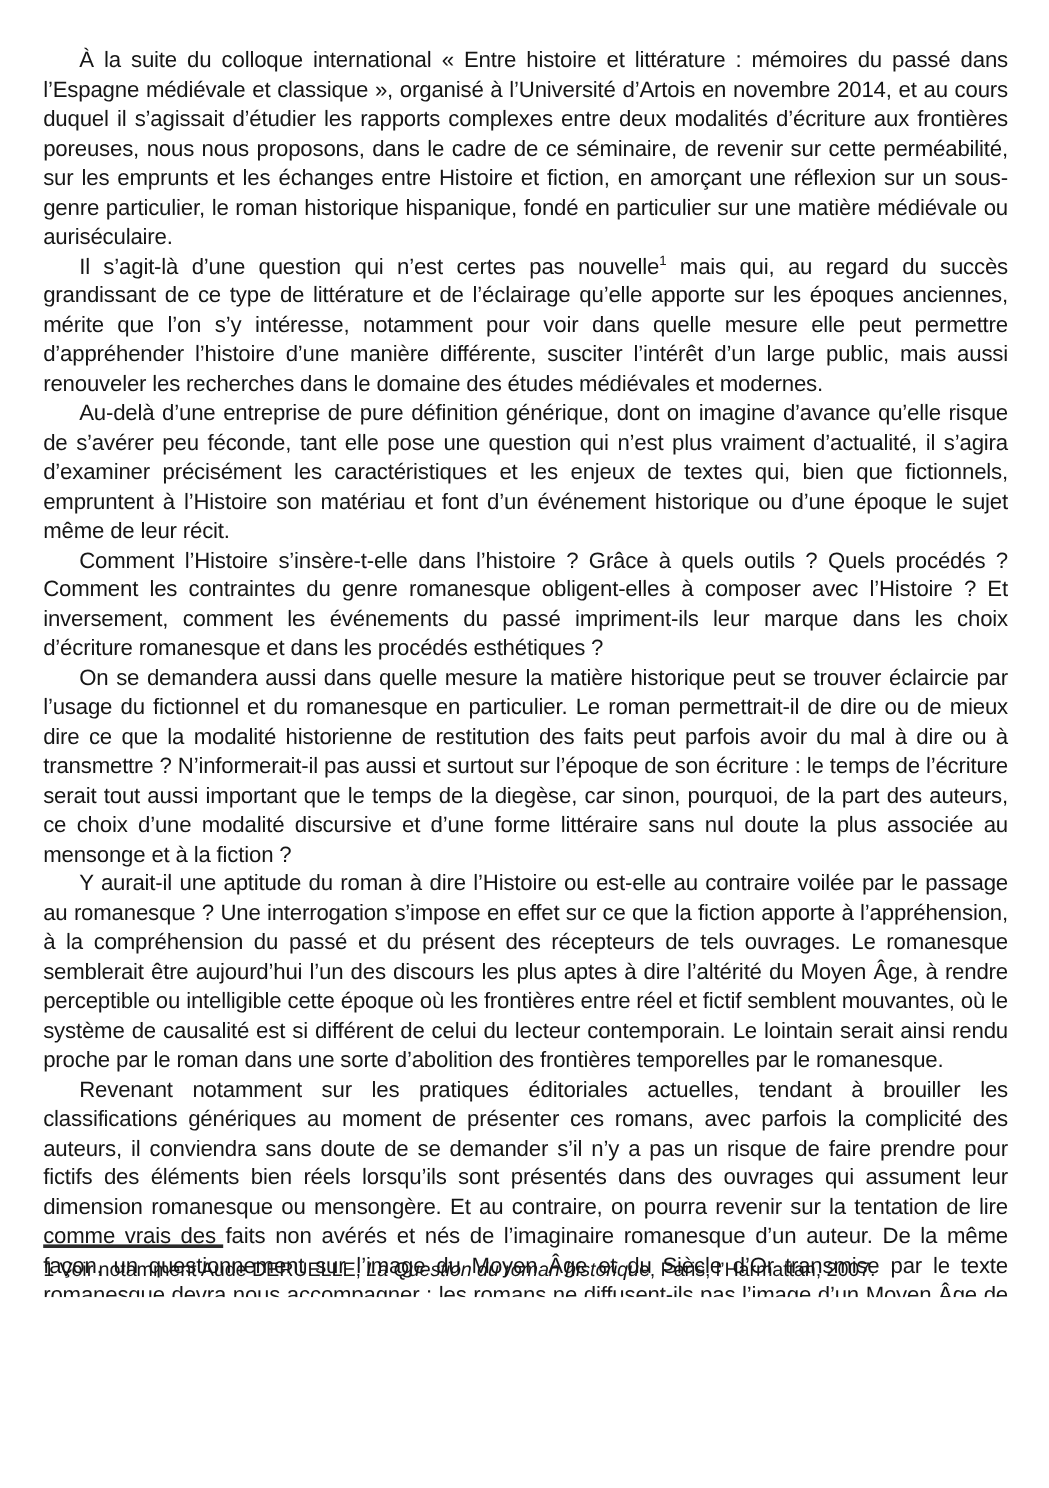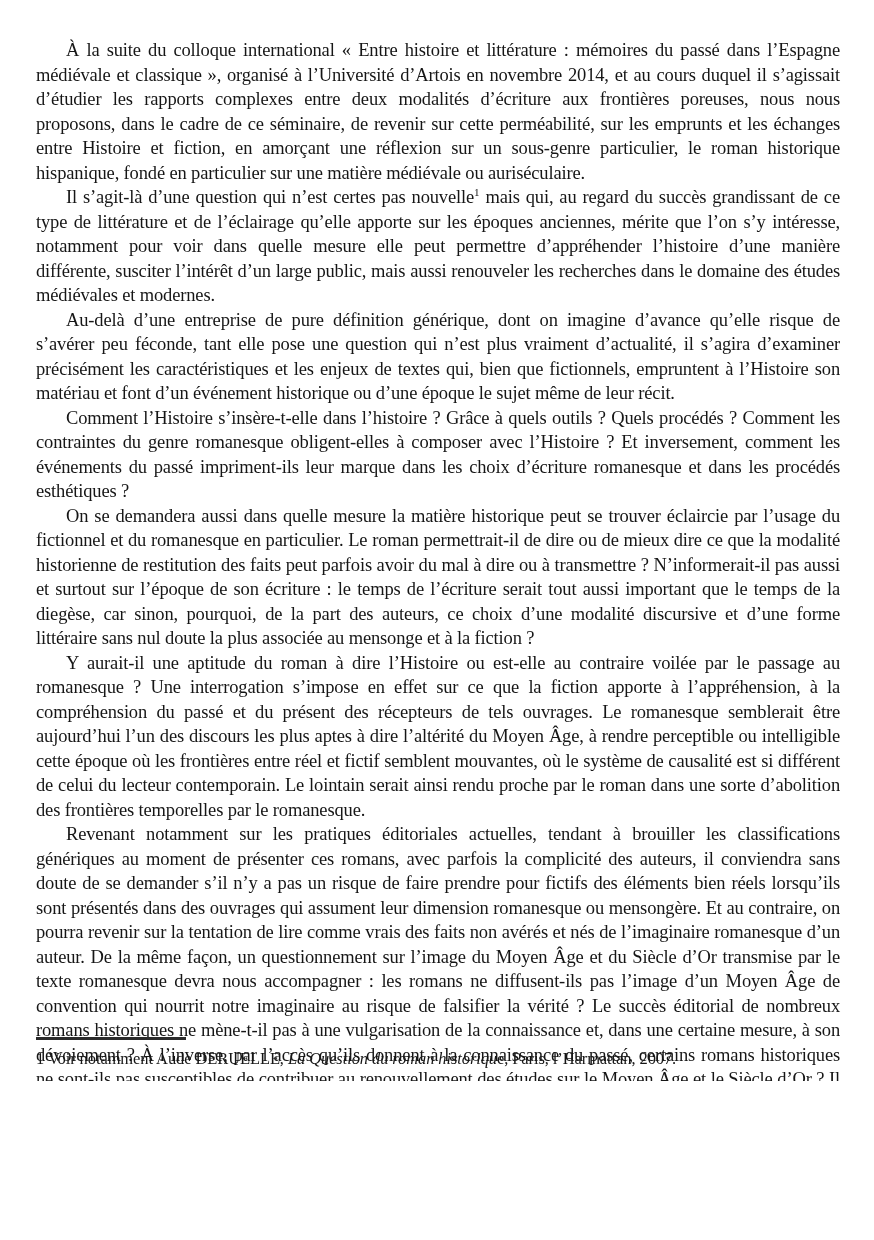--- a/index.html
+++ b/index.html
@@ -7,21 +7,21 @@
     margin: 0;
     padding: 0;
     background: #ffffff;
   }
   .page {
     position: relative;
     width: 874px;
     height: 1081px;
     background: #ffffff;
     color: #161616;
-    font-family: Liberation Serif, serif;
+    font-family: Liberation Sans, sans-serif;
     overflow: hidden;
     box-sizing: border-box;
   }
   .text-body {
     position: absolute;
     top: 38px;
     left: 36px;
     right: 34px;
     font-size: 18.5px;
     line-height: 24.5px;

